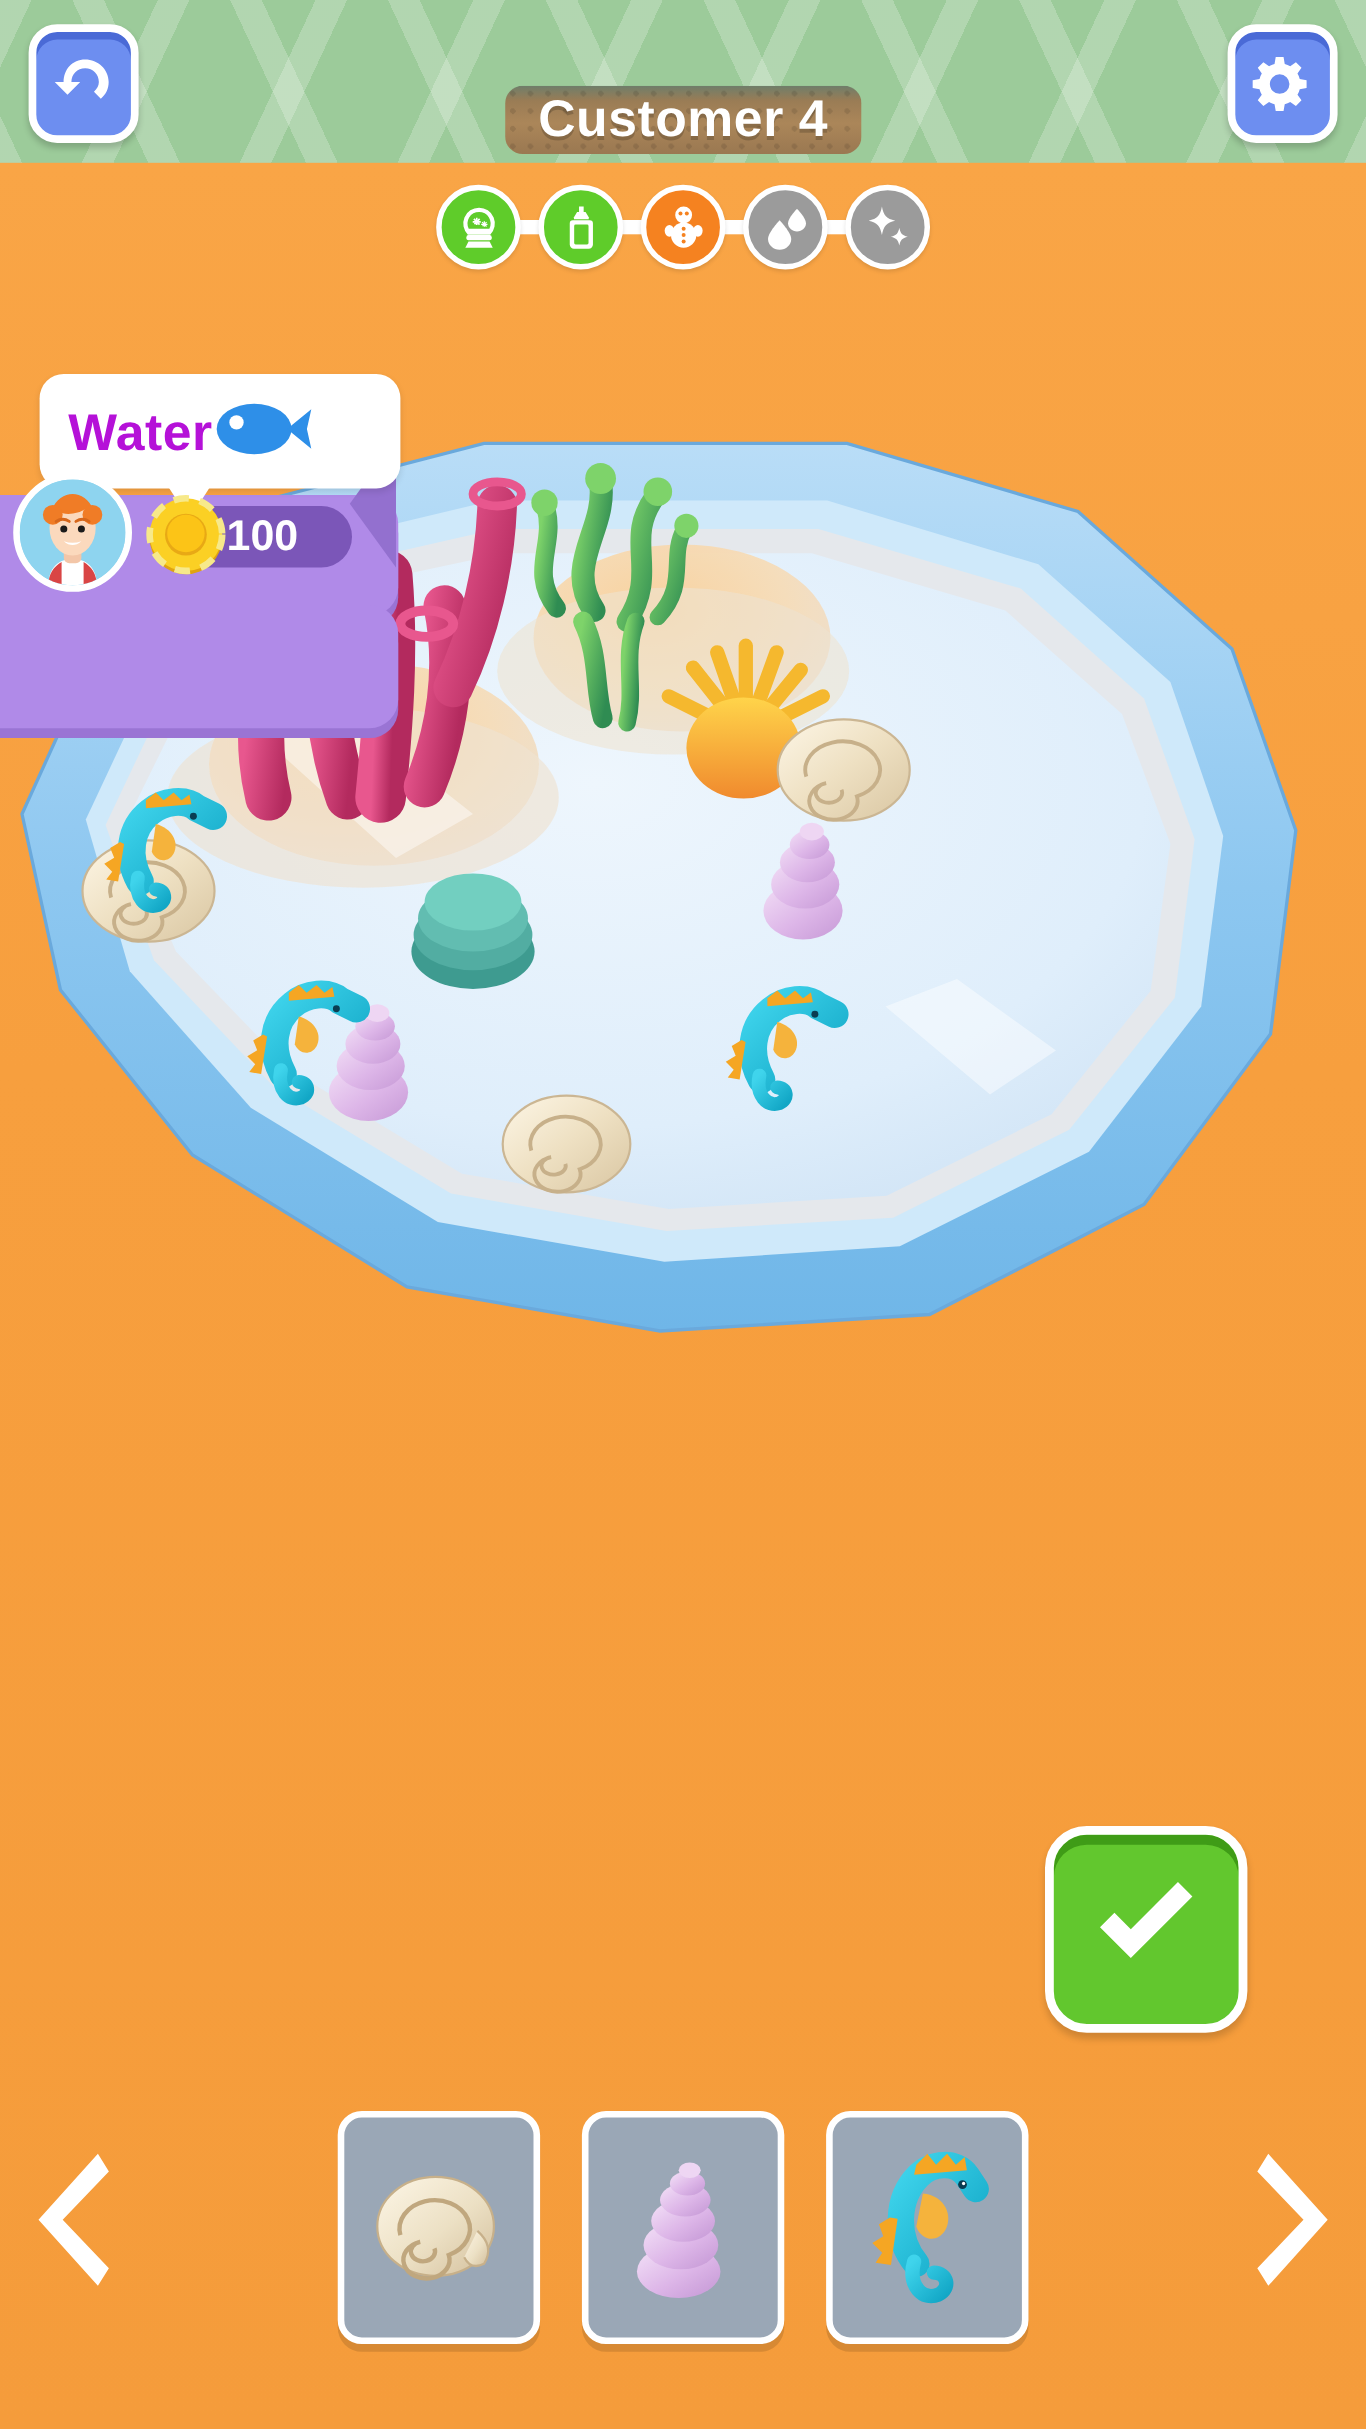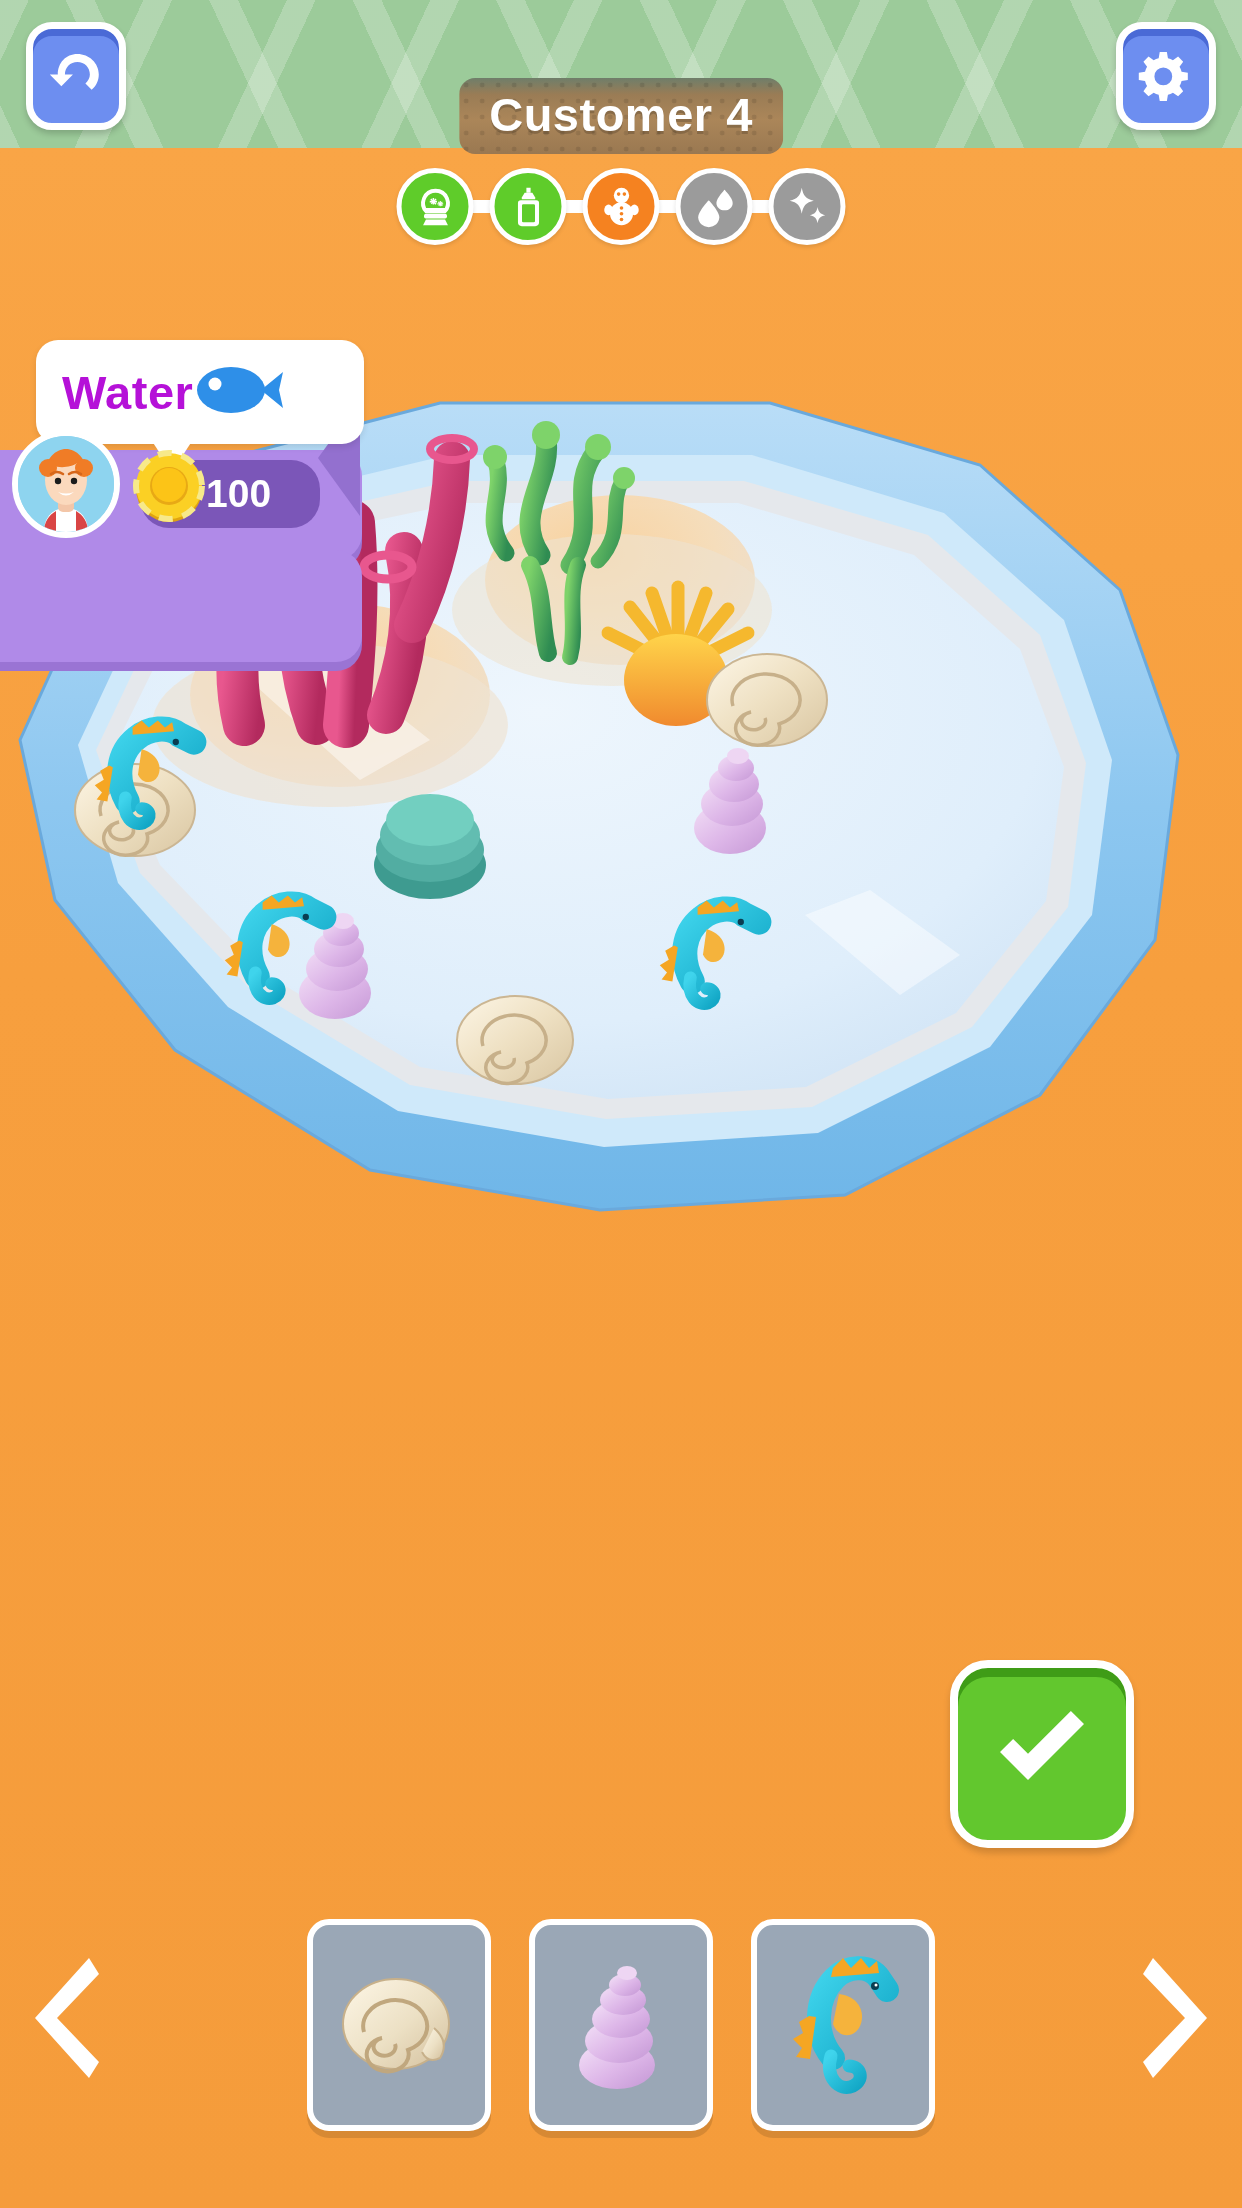--- a/index.html
+++ b/index.html
@@ -32,21 +32,21 @@
     display:flex; align-items:center; justify-content:center;
     cursor:pointer;
   }
   #undo-btn { left:26px; top:22px; }
   #settings-btn { right:26px; top:22px; }
   .sqbtn svg { width:62px; height:62px; fill:#ffffff; display:block; }
 
   
   #title-plate {
     position:absolute; left:50%; transform:translateX(-50%); top:78px;
-    min-width:308px; height:76px; border-radius:16px;
+    min-width:308px; height:62px; border-radius:16px;
     background:
       radial-gradient(circle at 7px 7px, rgba(0,0,0,.10) 2.4px, transparent 2.6px) 0 0/16px 16px,
       linear-gradient(180deg,#6f7e6a 0%,#9a7c55 22%,#ab8659 55%,#9a7851 100%);
     display:flex; align-items:center; justify-content:center;
     padding: 0 30px 4px;
   }
   #title-text {
     font-size:47px; font-weight:bold; color:#ffffff; letter-spacing:.5px;
     text-shadow:0 3px 0 rgba(0,0,0,.18);
     white-space:nowrap;
@@ -105,21 +105,21 @@
     position:absolute; left:318px; top:400px; width:0; height:0;
     border-top:58px solid transparent; border-bottom:58px solid transparent;
     border-right:42px solid #9370cf; z-index:41;
   }
   #avatar {
     position:absolute; left:12px; top:430px; width:108px; height:108px;
     border-radius:50%; background:#8ed4ef; border:6px solid #ffffff;
     z-index:45; overflow:hidden;
   }
   #coin-pill {
-    position:absolute; left:140px; top:460px; width:180px; height:68px;
+    position:absolute; left:140px; top:460px; width:180px; height:56px;
     background:#7b56b8; border-radius:29px; z-index:43;
     display:flex; align-items:center; padding-left:66px;
   }
   #coin-count { font-size:39px; font-weight:bold; color:#ffffff; }
   #coin {
     position:absolute; left:130px; top:448px; width:78px; height:78px;
     z-index:44;
   }
 
   

